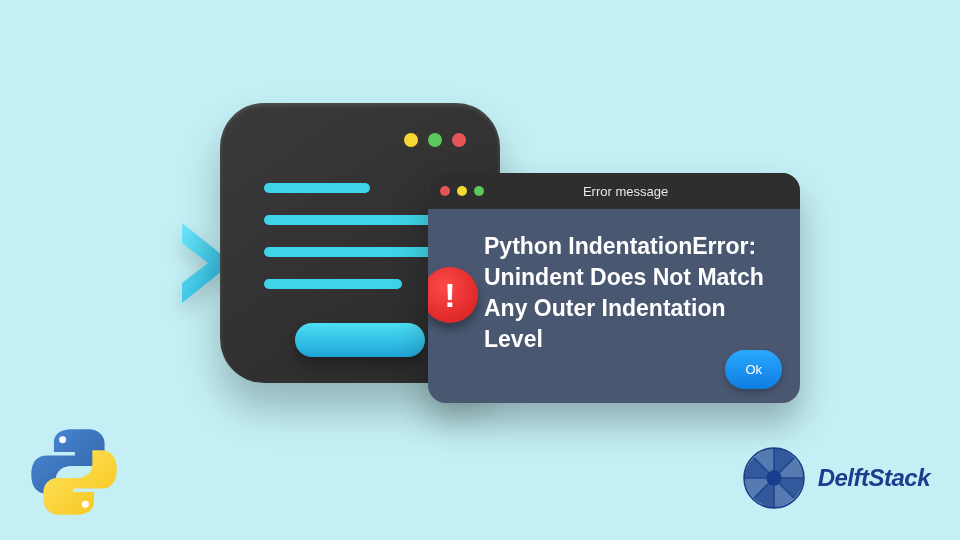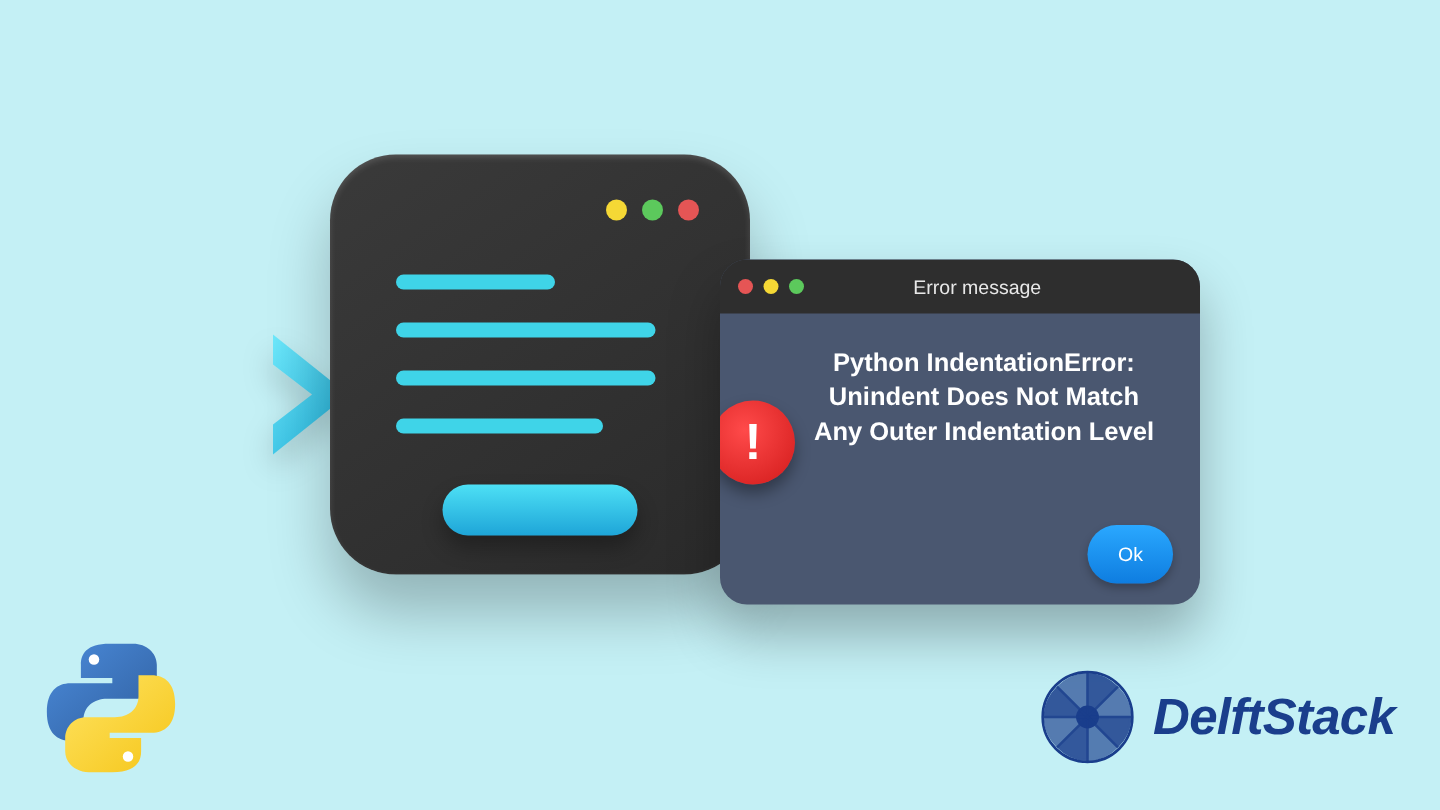--- a/index.html
+++ b/index.html
@@ -65,21 +65,21 @@
   .chevron3d {
     position: absolute;
     left: -20px; top: 130px;
     width: 100px; height: 100px;
     filter: drop-shadow(0 10px 10px rgba(0,0,0,0.18));
   }
   
   .dialog {
     position: absolute;
     right: -20px; top: 90px;
-    width: 320px; height: 230px;
+    width: 372px; height: 230px;
     background: #4a5770;
     border-radius: 18px;
     box-shadow: 0 20px 35px rgba(0,0,0,0.28);
     overflow: hidden;
   }
   .dialog-titlebar {
     height: 36px;
     background: #2e2e2e;
     display: flex;
     align-items: center;
@@ -99,22 +99,22 @@
     margin-right: 28px;
   }
   .dialog-body {
     position: relative;
     padding: 22px 18px 14px 18px;
     height: calc(100% - 36px);
   }
   .error-text {
     color: #fff;
     font-weight: 700;
-    text-align: center;
-    font-size: 17px;
+    text-align: left;
+    font-size: 23px;
     line-height: 1.35;
     margin-left: 38px;
     margin-right: 6px;
   }
   .alert-icon {
     position: absolute;
     left: -6px; top: 58px;
     width: 56px; height: 56px;
     border-radius: 50%;
     background: radial-gradient(circle at 40% 35%, #ff4a4a, #d11a1a);
@@ -145,21 +145,21 @@
     width: 96px; height: 96px;
   }
   
   .delft {
     position: absolute;
     right: 30px; bottom: 28px;
     display: flex; align-items: center; gap: 10px;
     color: #1a3e8c;
   }
   .delft-text {
-    font-size: 34px;
+    font-size: 24px;
     font-weight: 700;
     font-style: italic;
     letter-spacing: -0.5px;
     text-align: right;
   }
   .delft-mandala {
     width: 68px; height: 68px;
   }
 </style>
 </head>

